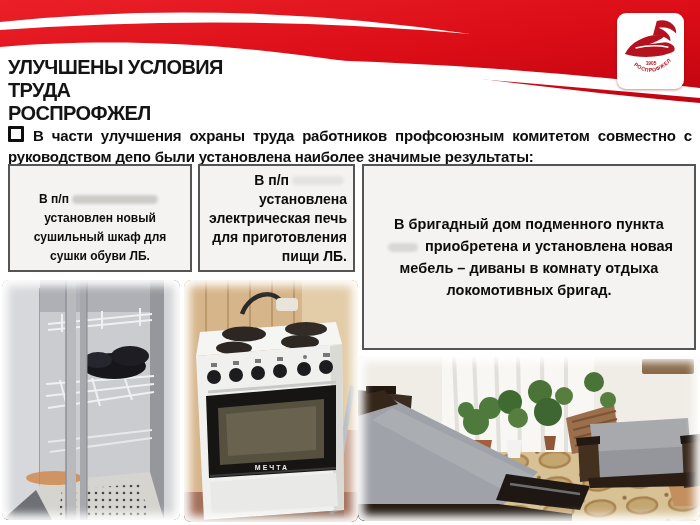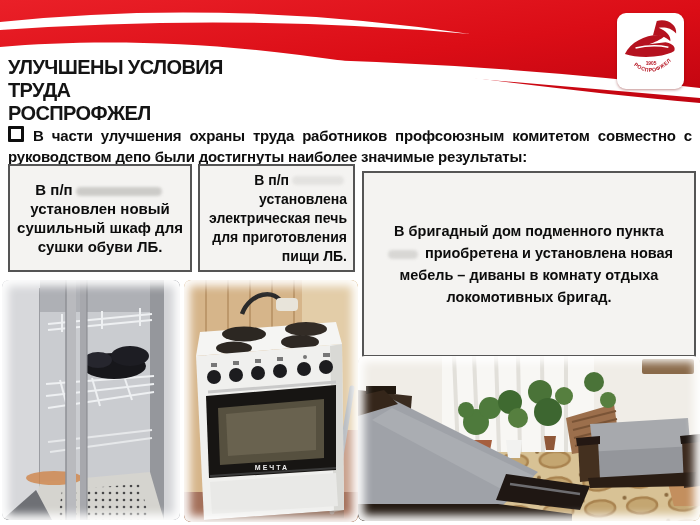--- a/index.html
+++ b/index.html
@@ -15,23 +15,23 @@
   
   .intro{position:absolute;left:8px;top:110px;width:684px;font-size:15px;font-weight:bold;
          line-height:21px;color:#0e0e0e;text-align:justify;letter-spacing:-0.2px;}
   .chk{display:inline-block;width:10px;height:10px;border:3px solid #0e0e0e;margin-right:9px;
        vertical-align:-1px;border-radius:1px;}
   
   .rbox{position:absolute;top:164px;background:#f4f3f1;border:2px solid #555555;
         box-sizing:border-box;font-weight:bold;color:#0c0c0c;display:flex;align-items:center;
         justify-content:center;text-align:center;}
   .rbox p{margin:0;}
-  .box1{left:8px;width:184px;height:108px;font-size:15px;line-height:19px;padding:4px 6px;}
+  .box1{left:8px;width:184px;height:108px;font-size:12px;line-height:19px;padding:4px 6px;align-items:flex-end;}
   .box2{left:198px;width:157px;height:108px;font-size:14px;line-height:19px;padding:4px 6px;text-align:right;}
-  .box3{left:362px;width:334px;height:186px;font-size:14.5px;line-height:22px;padding:6px 16px;margin-top:7px;}
+  .box3{left:362px;width:334px;height:186px;font-size:14.5px;line-height:22px;padding:6px 16px;}
   .redact{display:inline-block;height:9px;border-radius:5px;background:#c6c5c2;
           filter:blur(1.6px);vertical-align:middle;margin:0 3px;}
   .redact.r1{width:86px;opacity:.85;}
   .redact.r2{width:52px;opacity:.35;}
   .redact.r3{width:30px;opacity:.6;}
   
   .photo{position:absolute;border-radius:7px;overflow:hidden;}
   .photo:after{content:"";position:absolute;inset:0;border-radius:7px;
                box-shadow:inset 0 0 9px 6px rgba(255,255,255,.95);pointer-events:none;}
   .ph1{left:2px;top:280px;width:178px;height:240px;}
@@ -68,21 +68,21 @@
       <path d="M3,36 C10,22 28,14 45,17 C39,22 34,24 28,26 L45,24 C52,25 56,29 54,33 C43,40 17,41 3,36 Z" fill="#b5121f"></path>
       <path d="M14,30 C26,27 38,27 48,29" stroke="#ffffff" stroke-width="1.6" fill="none"></path>
       <text x="30" y="47" font-size="5" font-weight="bold" fill="#b5121f" text-anchor="middle">1905</text>
       <path id="arcpath" d="M10,46 Q30,64 50,44" fill="none"></path>
       <text font-size="5.4" font-weight="bold" fill="#b5121f" letter-spacing="0.4">
         <textPath href="#arcpath" startOffset="6%">РОСПРОФЖЕЛ</textPath>
       </text>
     </svg>
   </div>
 
-  <p class="intro"><span class="chk"></span><span>В части улучшения охраны труда работников профсоюзным комитетом совместно с руководством депо были достигнуты наиболее значимые результаты:</span></p>
+  <p class="intro"><span class="chk"></span><span>В части улучшения охраны труда работников профсоюзным комитетом совместно с руководством депо были установлена наиболее значимые результаты:</span></p>
 
   <div class="rbox box1">
     <p><span>В п/п</span><span class="redact r1"></span> <span>установлен новый сушильный шкаф для сушки обуви ЛБ.</span></p>
   </div>
 
   <div class="rbox box2">
     <p><span>В п/п</span><span class="redact r2"></span> <span>установлена электрическая печь для приготовления пищи ЛБ.</span></p>
   </div>
 
   <div class="rbox box3">

